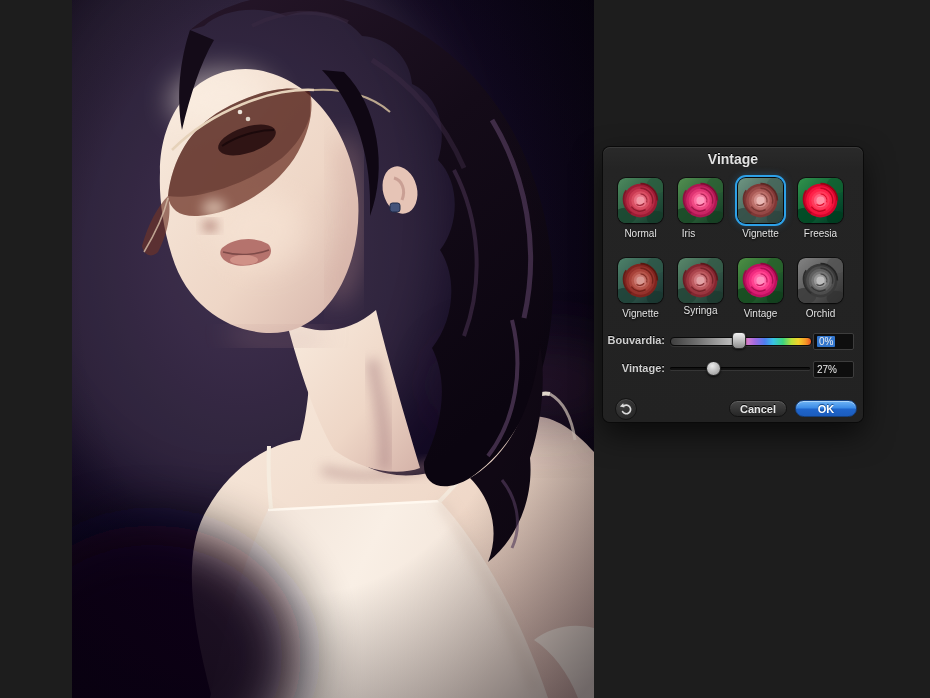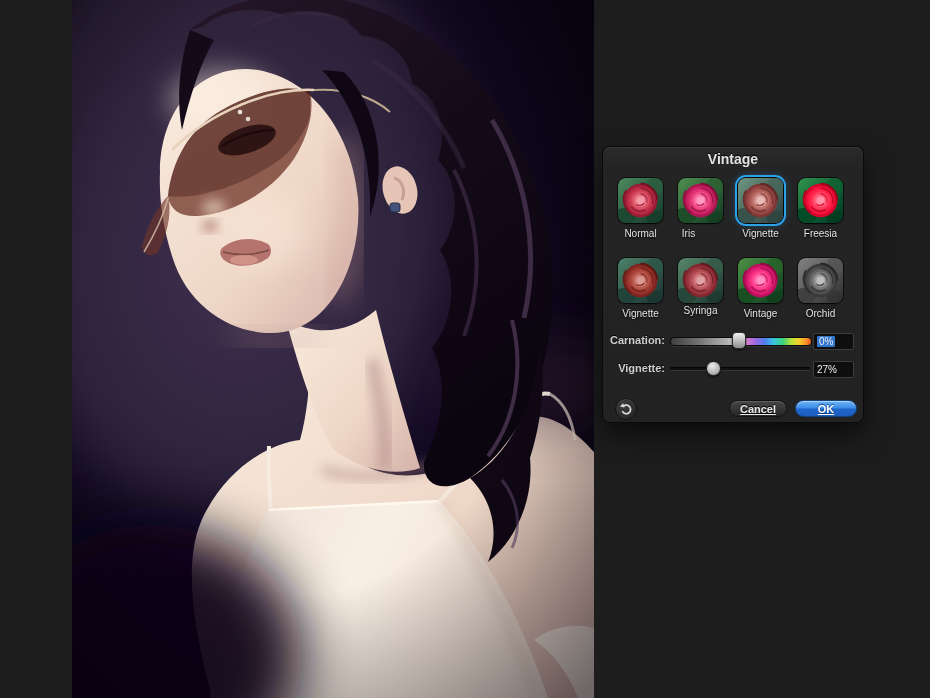--- a/index.html
+++ b/index.html
@@ -54,21 +54,21 @@
          border:1px solid #3d3d3d;border-radius:2px;color:#ececec;font-size:10px;
          line-height:15px;padding-left:3px;}
   .field .sel{background:#3175cd;border-radius:1px;padding:0 2px;}
 
   .undo-btn{position:absolute;left:12px;top:251px;width:20px;height:20px;border-radius:50%;
      background:radial-gradient(circle at 35% 30%,#3d3d3d,#222);border:1px solid #141414;
      box-shadow:inset 0 1px 0 rgba(255,255,255,.1);cursor:pointer;}
   .undo-btn svg{display:block;margin:2px;}
 
   .btn{position:absolute;top:253px;height:17px;border-radius:9px;font-size:11px;font-weight:bold;
-       text-align:center;line-height:16px;cursor:pointer;box-sizing:border-box;text-decoration:underline;}
+       text-align:center;line-height:16px;cursor:pointer;box-sizing:border-box;}
   .btn-cancel{left:126px;width:58px;color:#e8e8e8;text-shadow:0 -1px 0 #000;
        background:linear-gradient(180deg,#474747,#262626);border:1px solid #121212;
        box-shadow:inset 0 1px 0 rgba(255,255,255,.14);}
   .btn-ok{left:192px;width:62px;color:#fff;text-shadow:0 -1px 1px #0b3d7e;
        background:linear-gradient(180deg,#6fb5f6 0%,#3a8ae6 48%,#1f66cc 52%,#1c5cbd 100%);
        border:1px solid #15407e;box-shadow:inset 0 1px 0 rgba(255,255,255,.45);}
 </style>
 </head>
 <body>
 
@@ -250,29 +250,29 @@
         <svg class="f-orchid" viewBox="0 0 44 44">
           <use href="#roseSym"></use>
         </svg>
       </div>
 
     <div class="tile-label" style="left:7px;top:161px">Vignette</div>
     <div class="tile-label" style="left:67px;top:158px">Syringa</div>
     <div class="tile-label" style="left:127px;top:161px">Vintage</div>
     <div class="tile-label" style="left:187px;top:161px">Orchid</div>
 
-    <div class="slider-label" style="top:187px">Carnation:</div>
+    <div class="slider-label" style="top:187px">Bouvardia:</div>
     <div class="track track-sat">
       <div class="thumb-sat"></div>
     </div>
     <div class="field" style="top:186px">
       <span class="sel">0%</span>
     </div>
 
-    <div class="slider-label" style="top:215px">Vignette:</div>
+    <div class="slider-label" style="top:215px">Vintage:</div>
     <div class="track track-vig">
       <div class="thumb-vig"></div>
     </div>
     <div class="field" style="top:214px">
       <span>27%</span>
     </div>
 
     <div class="undo-btn">
       <svg viewBox="0 0 16 16" width="16" height="16">
         <path d="M5.6 5.1 A4.3 4.3 0 1 1 4.6 10.6" stroke="#dcdcdc" stroke-width="1.7" fill="none" stroke-linecap="round"></path>

